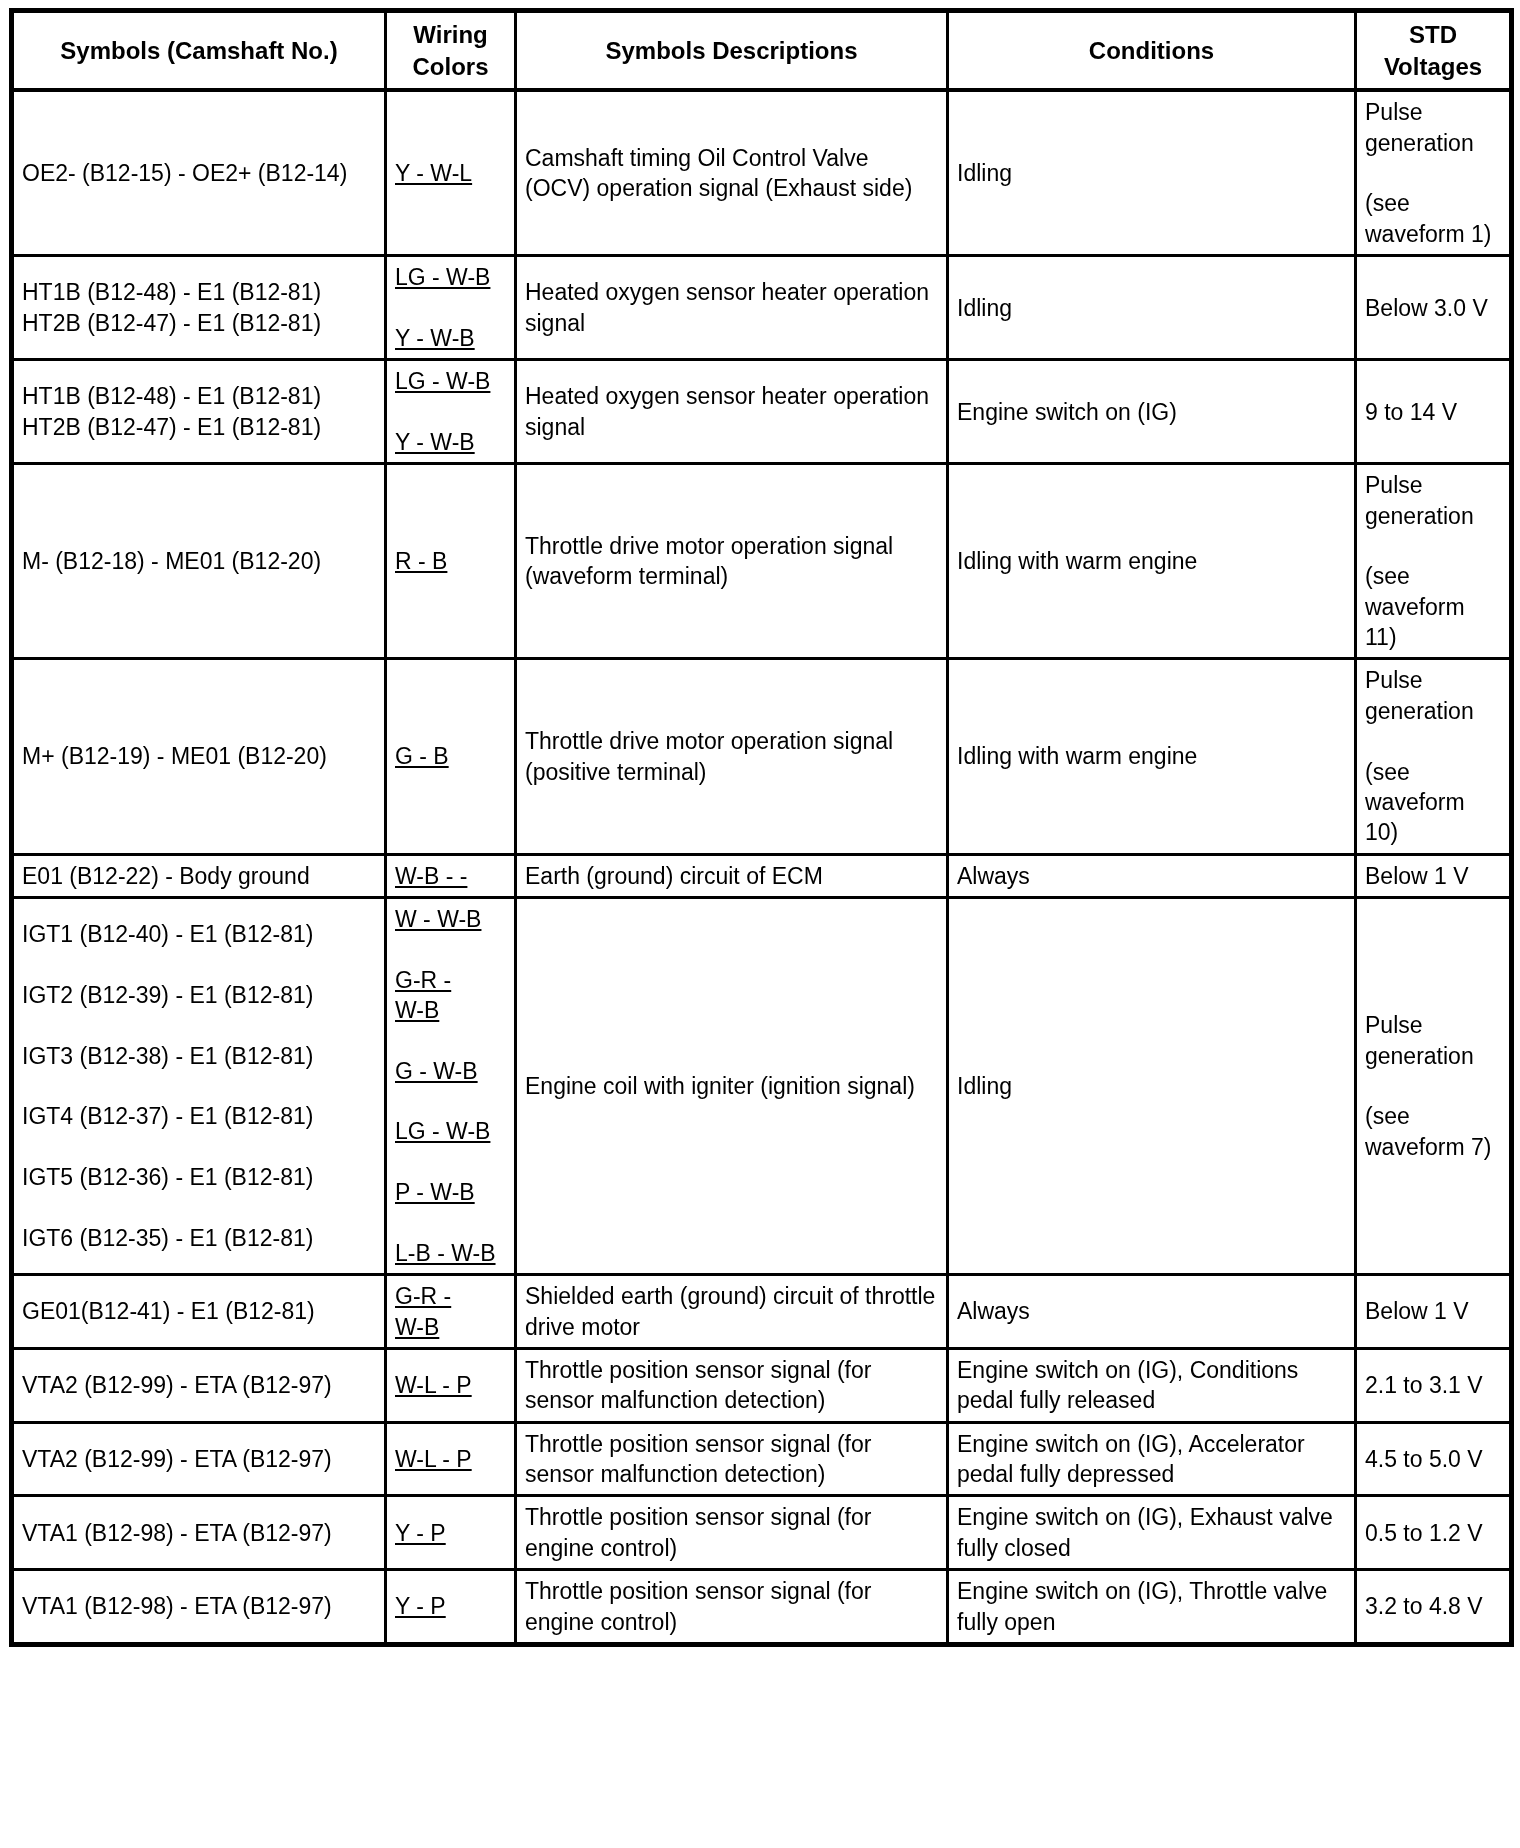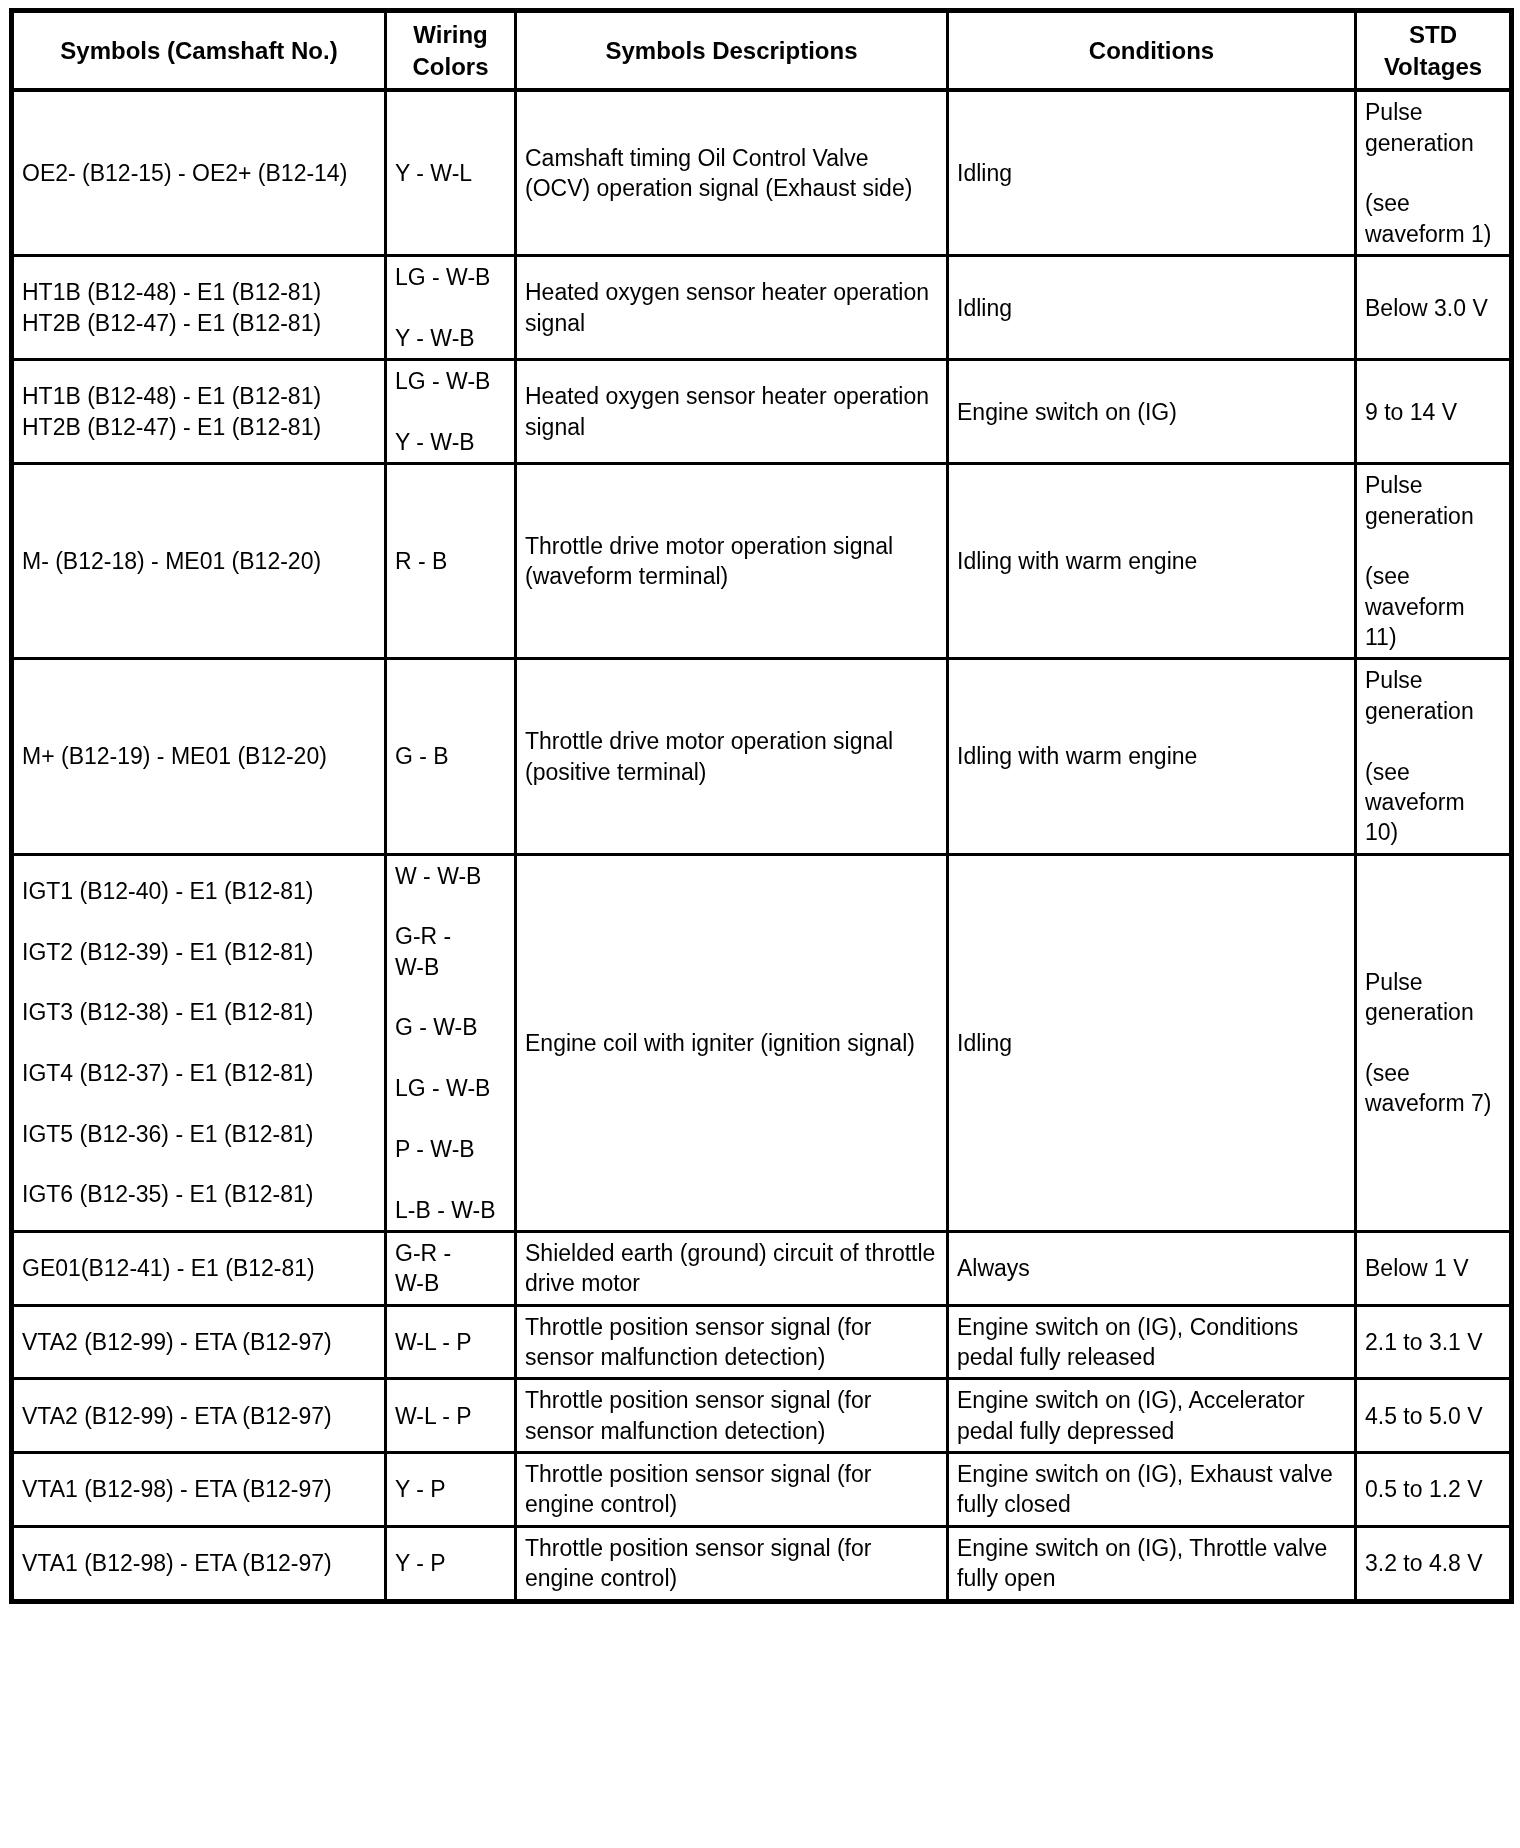--- a/index.html
+++ b/index.html
@@ -36,21 +36,21 @@
     font-weight: bold;
     text-align: center;
     font-size: 24px;
     padding: 6px 8px;
     border-bottom-width: 4px;
   }
   table.spec td {
     text-align: left;
     padding: 5px 8px;
   }
-  td.col-wiring { padding: 5px 3px 5px 7px; }
+  td.col-wiring { padding: 5px 3px 5px 7px; text-decoration: underline; }
   td.col-voltage { padding: 5px 4px 5px 8px; }
   col.c-symbols  { width: 374px; }
   col.c-wiring   { width: 130px; }
   col.c-desc     { width: 432px; }
   col.c-cond     { width: 408px; }
   col.c-volt     { width: 156px; }
 </style>
 </head>
 <body>
 
@@ -115,20 +115,27 @@
       </tr>
       <tr style="height:152px">
         <td class="col-symbols">M+ (B12-19) - ME01 (B12-20)</td>
         <td class="col-wiring">G - B</td>
         <td class="col-desc">Throttle drive motor operation signal (positive terminal)</td>
         <td class="col-cond">Idling with warm engine</td>
         <td class="col-voltage">Pulse generation
 
 (see waveform 10)</td>
       </tr>
+      <tr style="height:38px">
+        <td class="col-symbols">E01 (B12-22) - Body ground</td>
+        <td class="col-wiring">W-B - -</td>
+        <td class="col-desc">Earth (ground) circuit of ECM</td>
+        <td class="col-cond">Always</td>
+        <td class="col-voltage">Below 1 V</td>
+      </tr>
       <tr style="height:338px">
         <td class="col-symbols">IGT1 (B12-40) - E1 (B12-81)
 
 IGT2 (B12-39) - E1 (B12-81)
 
 IGT3 (B12-38) - E1 (B12-81)
 
 IGT4 (B12-37) - E1 (B12-81)
 
 IGT5 (B12-36) - E1 (B12-81)

